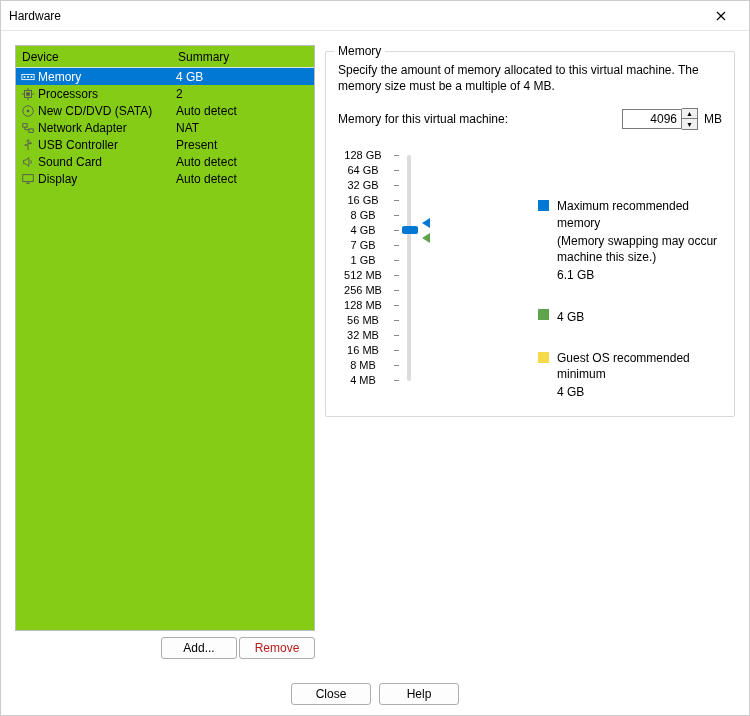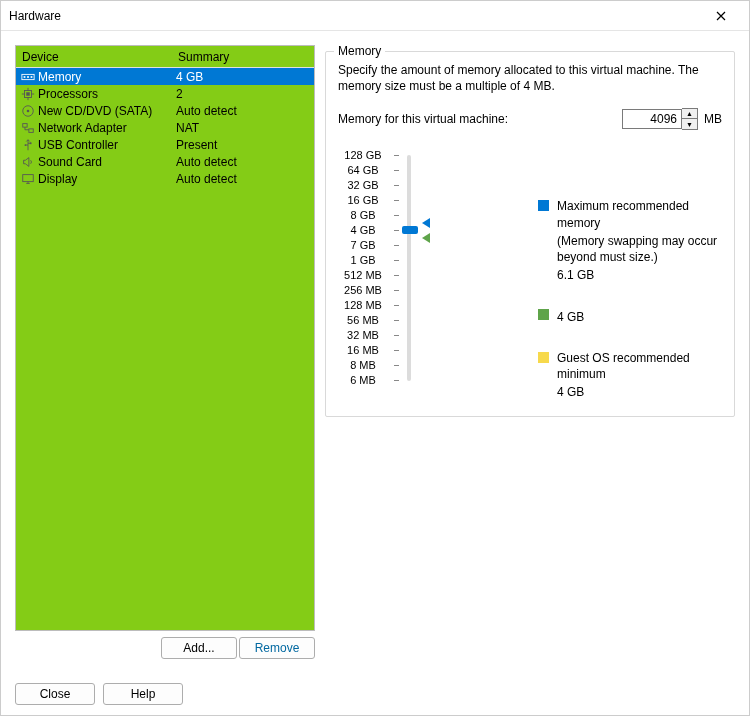--- a/index.html
+++ b/index.html
@@ -17,21 +17,21 @@
 .col-summary { flex: 1; padding-left: 4px; }
 .list-body { }
 .list-row { display: flex; height: 17px; align-items: center; padding-left: 4px; }
 .list-row.selected { background: #0078d4; color: #fff; }
 .row-icon { width: 16px; height: 16px; margin-right: 2px; display: flex; align-items: center; justify-content: center; }
 .row-icon svg { width: 14px; height: 14px; }
 .row-device { width: 138px; }
 .row-summary { flex: 1; }
 .left-buttons { display: flex; justify-content: flex-end; gap: 2px; margin-top: 6px; }
 .btn { border: 1px solid #adadad; background: #fdfdfd; padding: 3px 0; width: 76px; text-align: center; border-radius: 3px; cursor: pointer; font-size: 12px; }
-.btn.disabled { color: #0369a1; cursor: default; }
+.btn.disabled { color: #b91c1c; cursor: default; }
 .right-col { flex: 1; display: flex; flex-direction: column; }
 .fieldset { border: 1px solid #d9d9d9; border-radius: 2px; padding: 10px 12px 16px 12px; position: relative; margin-top: 6px; }
 .fieldset-legend { position: absolute; top: -8px; left: 8px; background: #fff; padding: 0 4px; font-size: 12px; }
 .desc { font-size: 12px; line-height: 1.35; margin-bottom: 14px; }
 .mem-input-row { display: flex; align-items: center; gap: 8px; margin-bottom: 18px; }
 .mem-input-row label { font-size: 12px; }
 .spinner-wrap { display: flex; align-items: center; margin-left: auto; }
 .spinner-input { width: 60px; height: 20px; border: 1px solid #7a7a7a; text-align: right; padding-right: 4px; font-size: 12px; }
 .spinner-btns { display: flex; flex-direction: column; border: 1px solid #7a7a7a; border-left: none; }
 .spin-btn { width: 15px; height: 10px; display: flex; align-items: center; justify-content: center; background: #f0f0f0; cursor: pointer; font-size: 7px; line-height: 1; }
@@ -50,21 +50,21 @@
 .marker.blue { border-top: 5px solid transparent; border-bottom: 5px solid transparent; border-right: 8px solid #0078d4; }
 .marker.green { border-top: 5px solid transparent; border-bottom: 5px solid transparent; border-right: 8px solid #5fa44a; }
 .legend-col { margin-left: 110px; display: flex; flex-direction: column; gap: 24px; padding-top: 50px; }
 .legend-item { display: flex; gap: 8px; }
 .swatch { width: 11px; height: 11px; margin-top: 2px; flex-shrink: 0; }
 .swatch.blue { background: #0078d4; }
 .swatch.green { background: #5fa44a; }
 .swatch.yellow { background: #f7d94c; }
 .legend-text { font-size: 12px; line-height: 1.35; width: 165px; }
 .legend-sub { margin-top: 2px; }
-.footer { display: flex; justify-content: flex-start; gap: 8px; padding: 10px 14px; }
+.footer { display: flex; justify-content: center; gap: 8px; padding: 10px 14px; }
 .footer .btn { width: 80px; }
 </style>
 </head>
 <body>
 
 <div class="window">
   <div class="titlebar">
     <div class="titlebar-title">Hardware</div>
     <div class="close-x">
       <svg viewBox="0 0 10 10">
@@ -195,21 +195,21 @@
               <div>4 GB</div>
               <div>7 GB</div>
               <div>1 GB</div>
               <div>512 MB</div>
               <div>256 MB</div>
               <div>128 MB</div>
               <div>56 MB</div>
               <div>32 MB</div>
               <div>16 MB</div>
               <div>8 MB</div>
-              <div>6 MB</div>
+              <div>4 MB</div>
             </div>
           <div class="tick-col" id="tick-col">
               <div></div>
               <div></div>
               <div></div>
               <div></div>
               <div></div>
               <div></div>
               <div></div>
               <div></div>
@@ -226,21 +226,21 @@
             <div class="slider-track"></div>
           <div class="thumb" style="top: 78px;"></div>
               <div class="marker blue" style="left: 18px; top: 69.5px;"></div>
               <div class="marker green" style="left: 18px; top: 84.5px;"></div>
             </div>
           <div class="legend-col" id="legend-col">
               <div class="legend-item">
                 <div class="swatch blue"></div>
                 <div class="legend-text">
                   <div>Maximum recommended memory</div>
-                  <div class="legend-sub">(Memory swapping may occur beyond must size.)</div>
+                  <div class="legend-sub">(Memory swapping may occur machine this size.)</div>
                   <div class="legend-sub">6.1 GB</div>
                 </div>
               </div>
               <div class="legend-item">
                 <div class="swatch green"></div>
                 <div class="legend-text">
                   <div class="legend-sub">4 GB</div>
                 </div>
               </div>
               <div class="legend-item">

